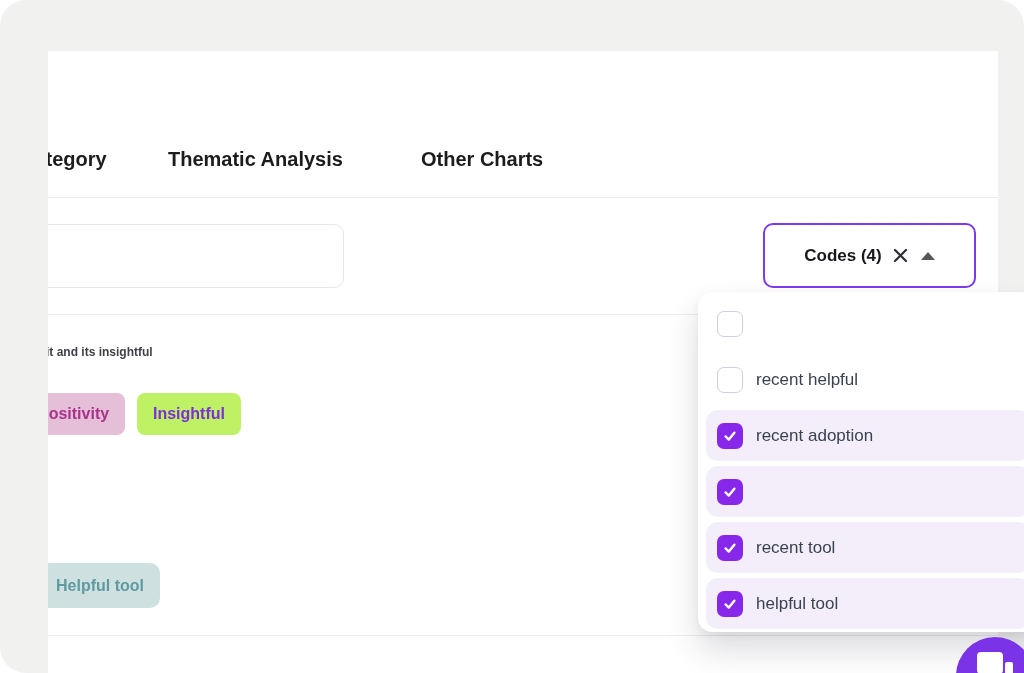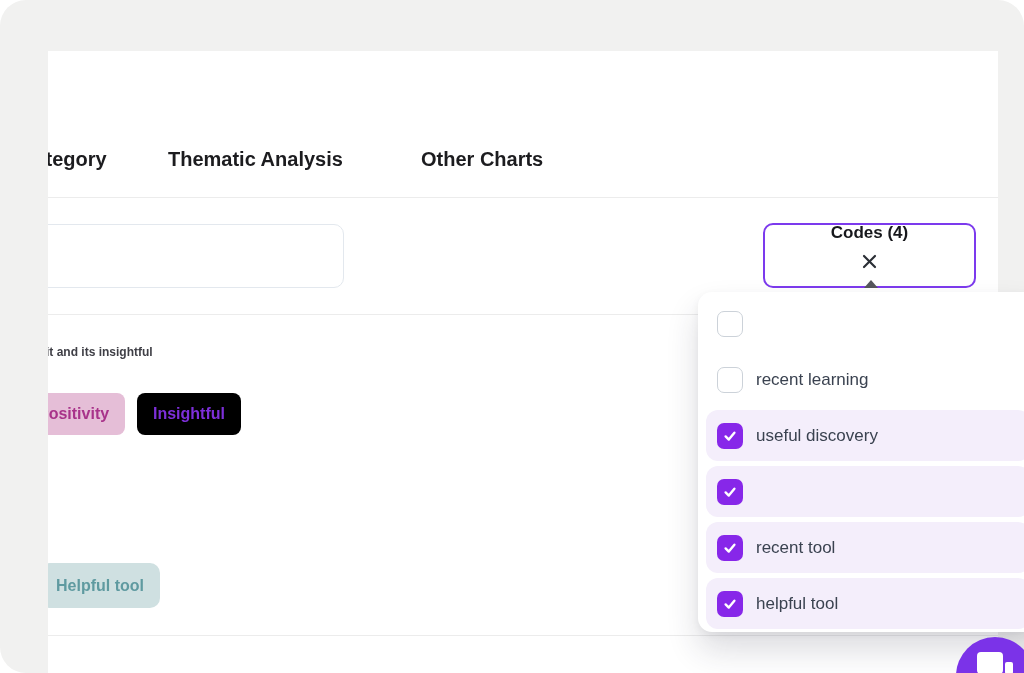--- a/index.html
+++ b/index.html
@@ -18,21 +18,21 @@
   .div3{top:584px;}
 
   
   .search-box{position:absolute;left:-64px;top:173px;width:360px;height:64px;background:#fff;
     border:1px solid #e3e8ee;border-radius:10px;box-sizing:border-box;font-size:16px;color:#333;padding:0 16px;outline:none;}
   .btn{position:absolute;display:flex;align-items:center;justify-content:center;gap:10px;
     background:#fff;box-sizing:border-box;border-radius:10px;cursor:pointer;white-space:nowrap;}
   .download-btn{left:512px;top:174px;width:193px;height:62px;border:1px solid #d5d8dd;
     font-size:17px;font-weight:600;color:#242a33;}
   .codes-btn{left:715px;top:172px;width:213px;height:65px;border:2.5px solid #7c3aed;
-    font-size:17px;font-weight:700;color:#17181c;gap:9px;flex-direction:column;}
+    font-size:17px;font-weight:700;color:#17181c;gap:9px;}
   .caret-up{width:0;height:0;border-left:7px solid transparent;border-right:7px solid transparent;
     border-bottom:8px solid #55565c;margin-left:2px;}
 
   
   .heading{position:absolute;left:-2px;top:294px;font-size:12px;font-weight:700;color:#3f3f46;white-space:nowrap;}
   .tag{position:absolute;top:342px;height:42px;display:flex;align-items:center;border-radius:8px;
     padding:0 16px;font-size:16px;font-weight:700;white-space:nowrap;}
   .tag.pink{left:-26px;}
   .tag.purple{left:89px;}
   .tag.teal{top:512px;left:-8px;height:45px;border-radius:10px;}
@@ -79,41 +79,41 @@
           <path d="M4 4 L15 15"></path>
             <path d="M15 4 L4 15"></path>
         </svg>
       </span>
       <span class="caret-up"></span>
     </div>
     <div class="divider div2"></div>
 
     <div class="heading">it and its insightful</div>
     <div class="tag pink" style="background:#e5bed7;color:#a8338a;">Positivity</div>
-    <div class="tag purple" style="background:#000000;color:#7d2fd9;">Insightful</div>
+    <div class="tag purple" style="background:#bef264;color:#7d2fd9;">Insightful</div>
 
     <div class="tag teal" style="background:#cfe0e1;color:#5f9aa0;">Helpful tool</div>
     <div class="divider div3"></div>
   </div>
 
   <div class="dropdown">
     <div class="dd-item">
       <span class="checkbox off"></span>
     </div>
     <div class="dd-item">
       <span class="checkbox off"></span>
-      <span class="dd-label">recent learning</span>
+      <span class="dd-label">recent helpful</span>
     </div>
     <div class="dd-item checked">
       <span class="checkbox on">
         <svg width="16" height="16" viewBox="0 0 20 20" fill="none" stroke="#ffffff" stroke-width="3" stroke-linecap="round" stroke-linejoin="round">
             <path d="M4.5 10.5 8.5 14.5 15.5 6"></path>
           </svg>
       </span>
-      <span class="dd-label">useful discovery</span>
+      <span class="dd-label">recent adoption</span>
     </div>
     <div class="dd-item checked">
       <span class="checkbox on">
         <svg width="16" height="16" viewBox="0 0 20 20" fill="none" stroke="#ffffff" stroke-width="3" stroke-linecap="round" stroke-linejoin="round">
             <path d="M4.5 10.5 8.5 14.5 15.5 6"></path>
           </svg>
       </span>
     </div>
     <div class="dd-item checked">
       <span class="checkbox on">

